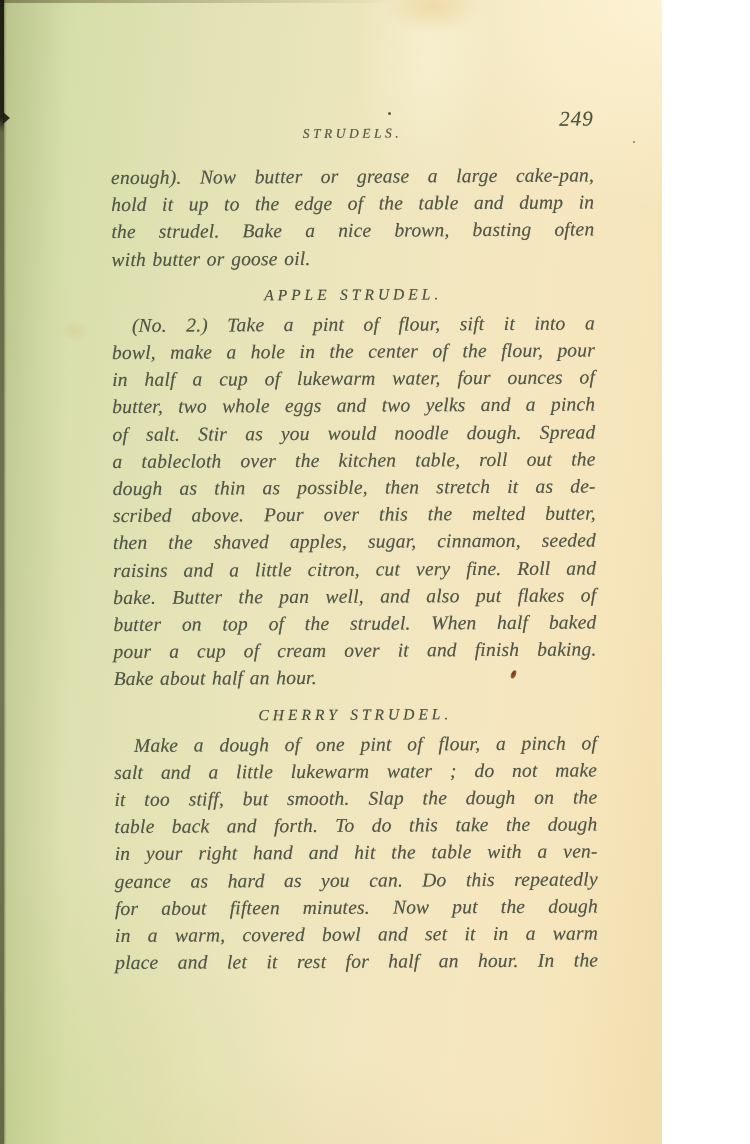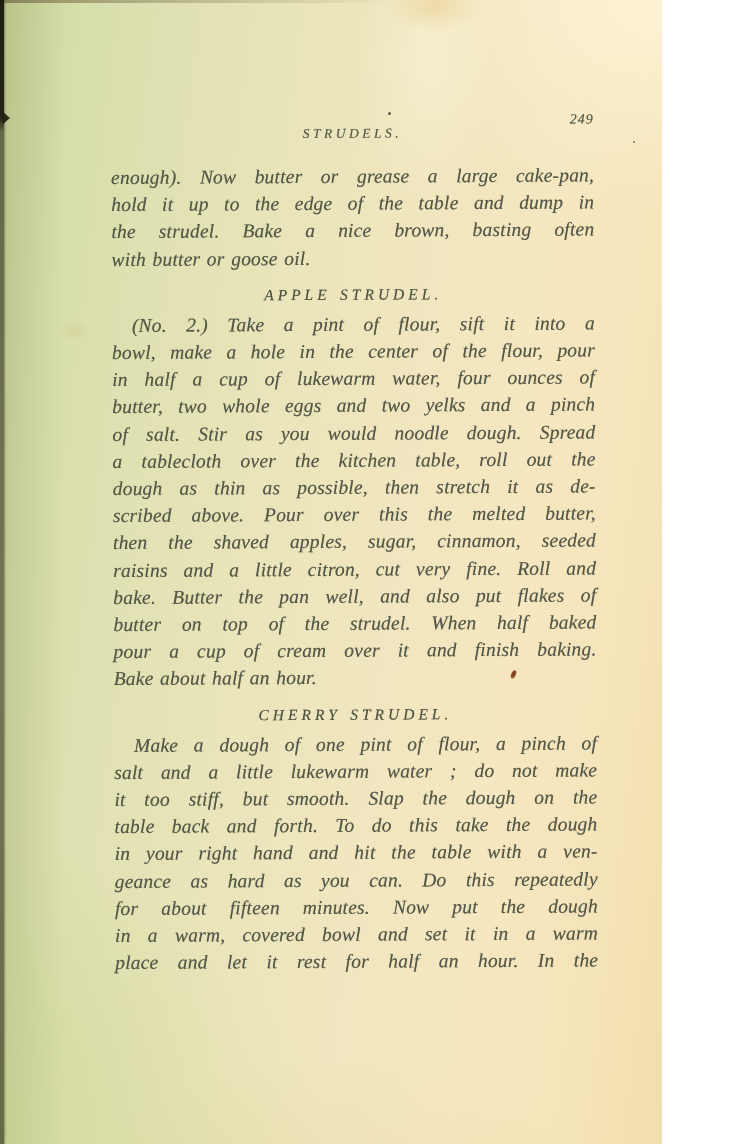--- a/index.html
+++ b/index.html
@@ -47,21 +47,21 @@
     transform:rotate(-0.3deg);
     transform-origin:0 50%;
   }
   .header-row { position:relative; height:34px; margin-bottom:22px; }
   .running-header {
     position:absolute; left:0; right:0; top:13px; text-align:center;
     font-size:13.5px; letter-spacing:3.5px; color:#575c4b;
   }
   .page-number {
     position:absolute; right:0; top:0;
-    font-size:14px; letter-spacing:1px; color:#50553f;
+    font-size:21px; letter-spacing:1px; color:#50553f;
   }
   .line { text-align:justify; text-align-last:justify; }
   .line.plain { text-align-last:left; }
   .line.indent { padding-left:20px; }
   .recipe-heading {
     text-align:center; font-size:15.5px; letter-spacing:4px;
     line-height:22px; margin-top:12px; margin-bottom:5px; color:#4c523f;
   }
   
   .speck { position:absolute; border-radius:50%; }

